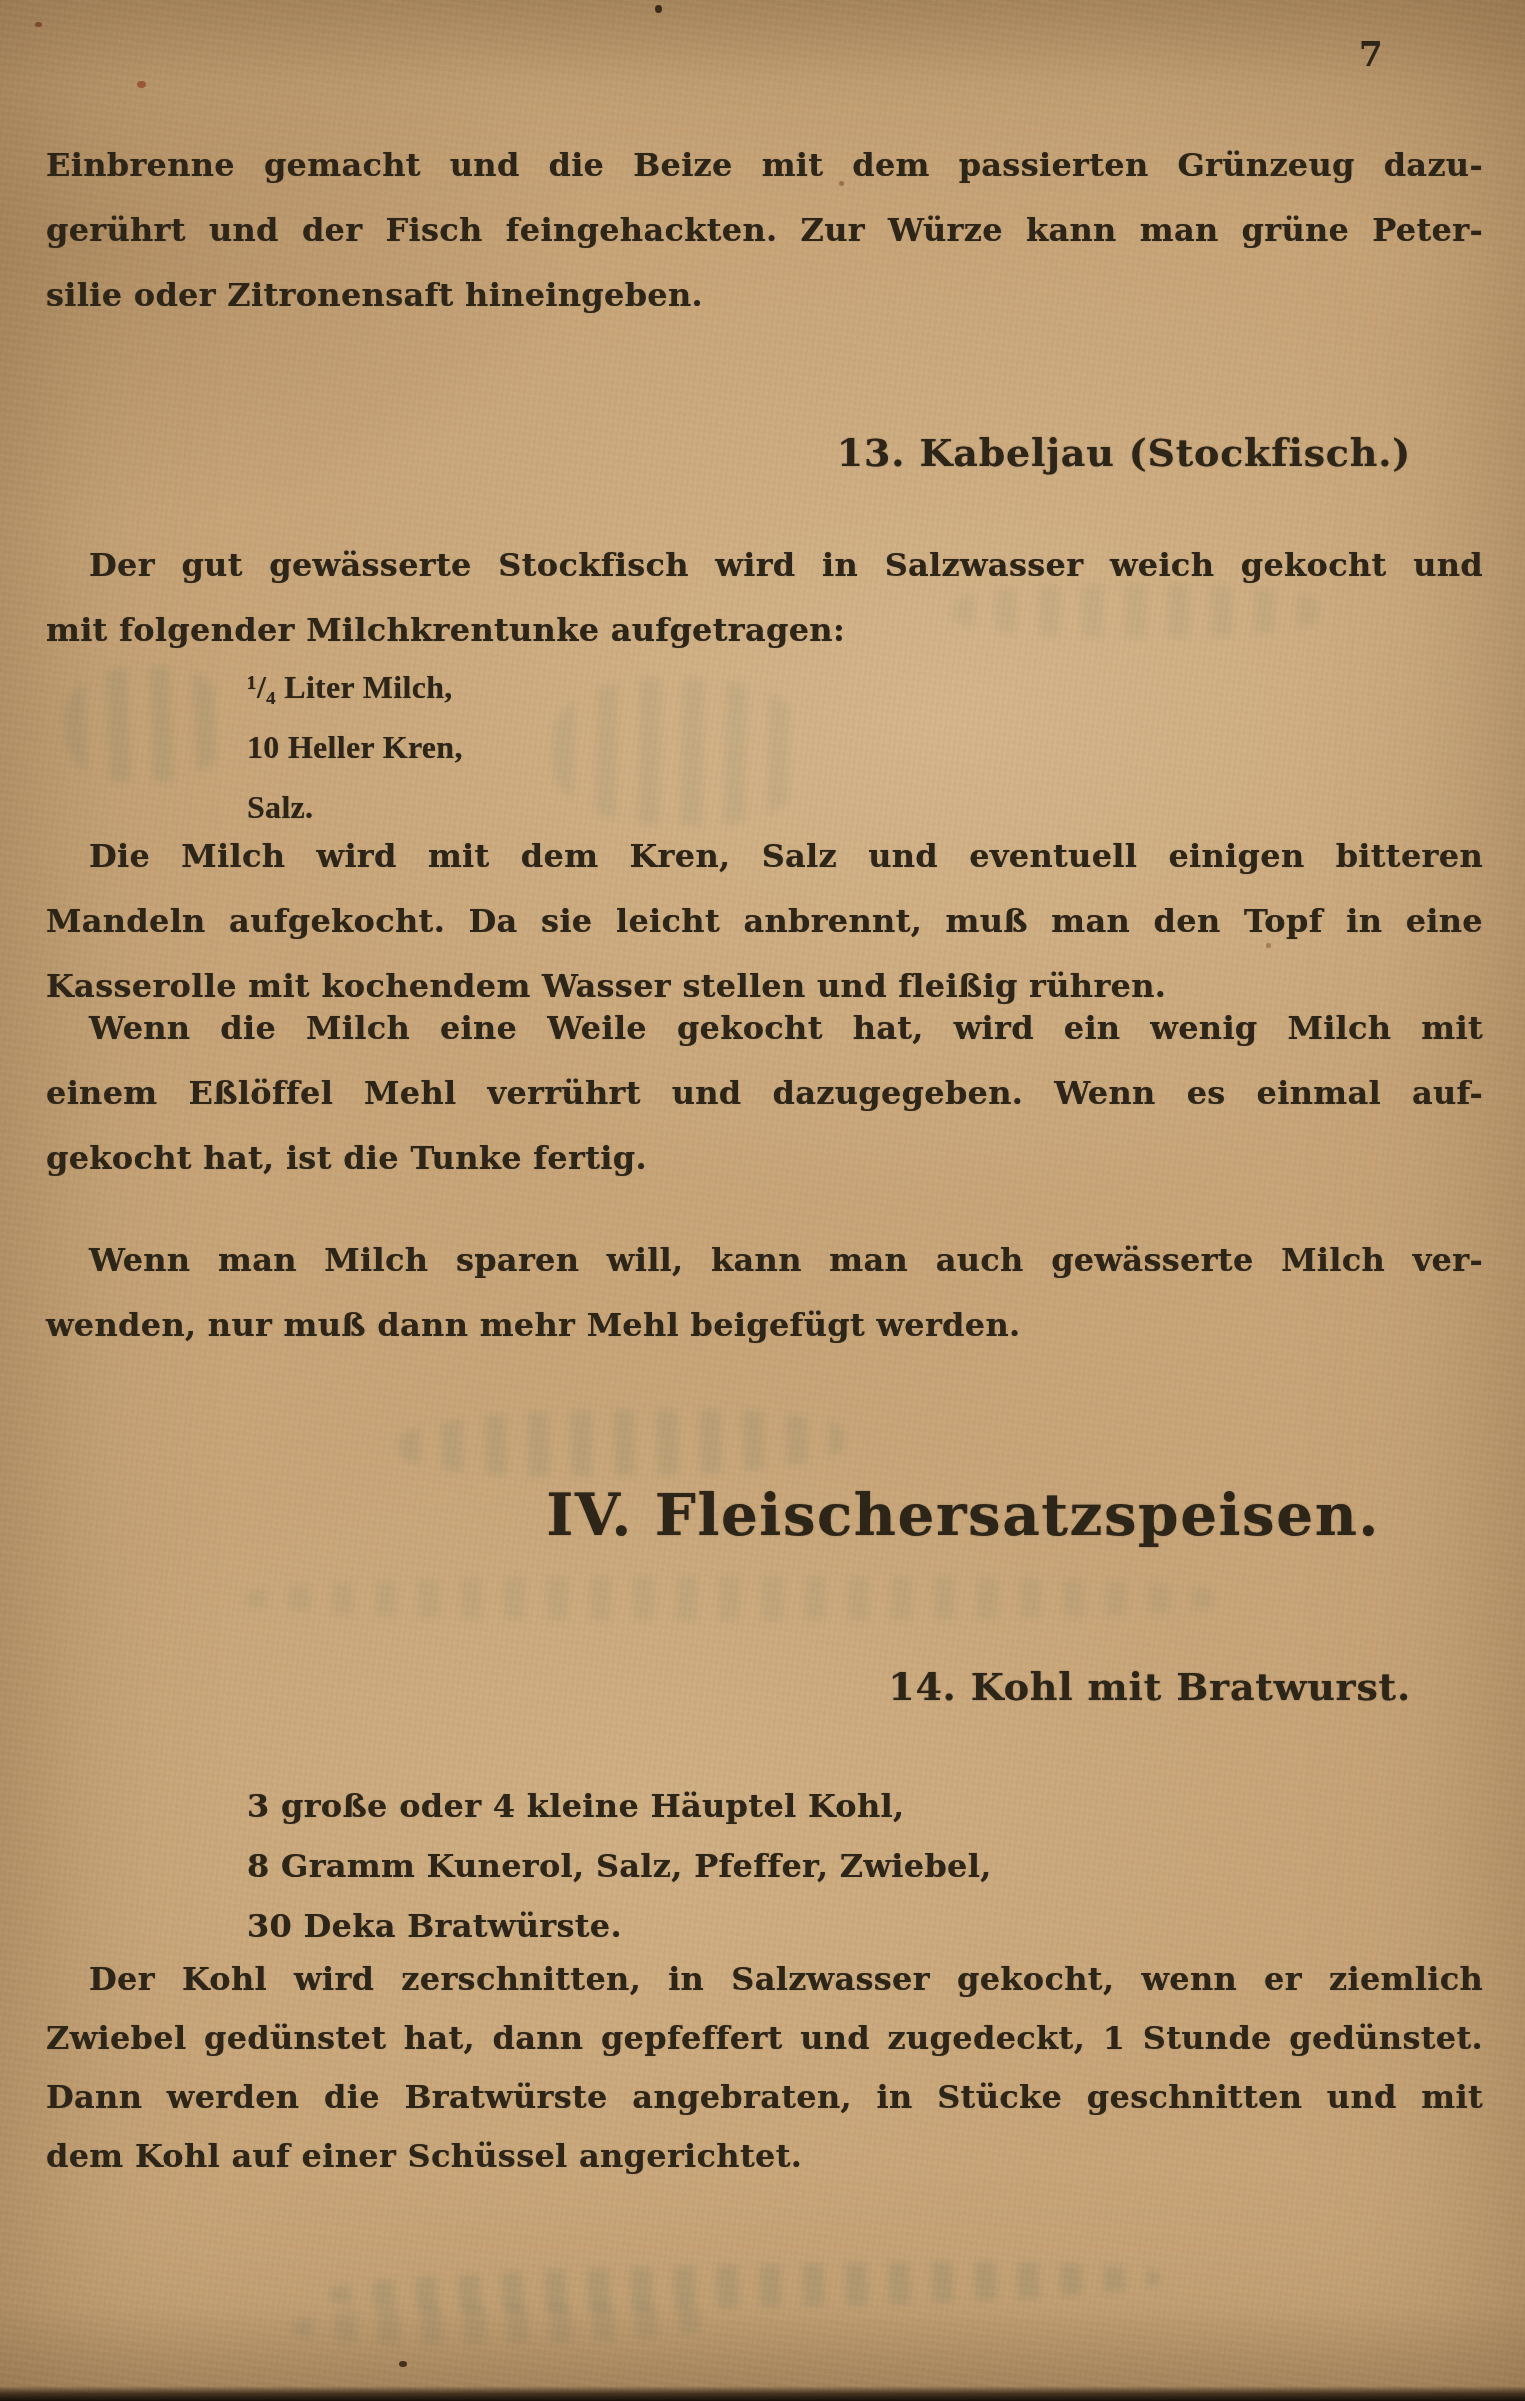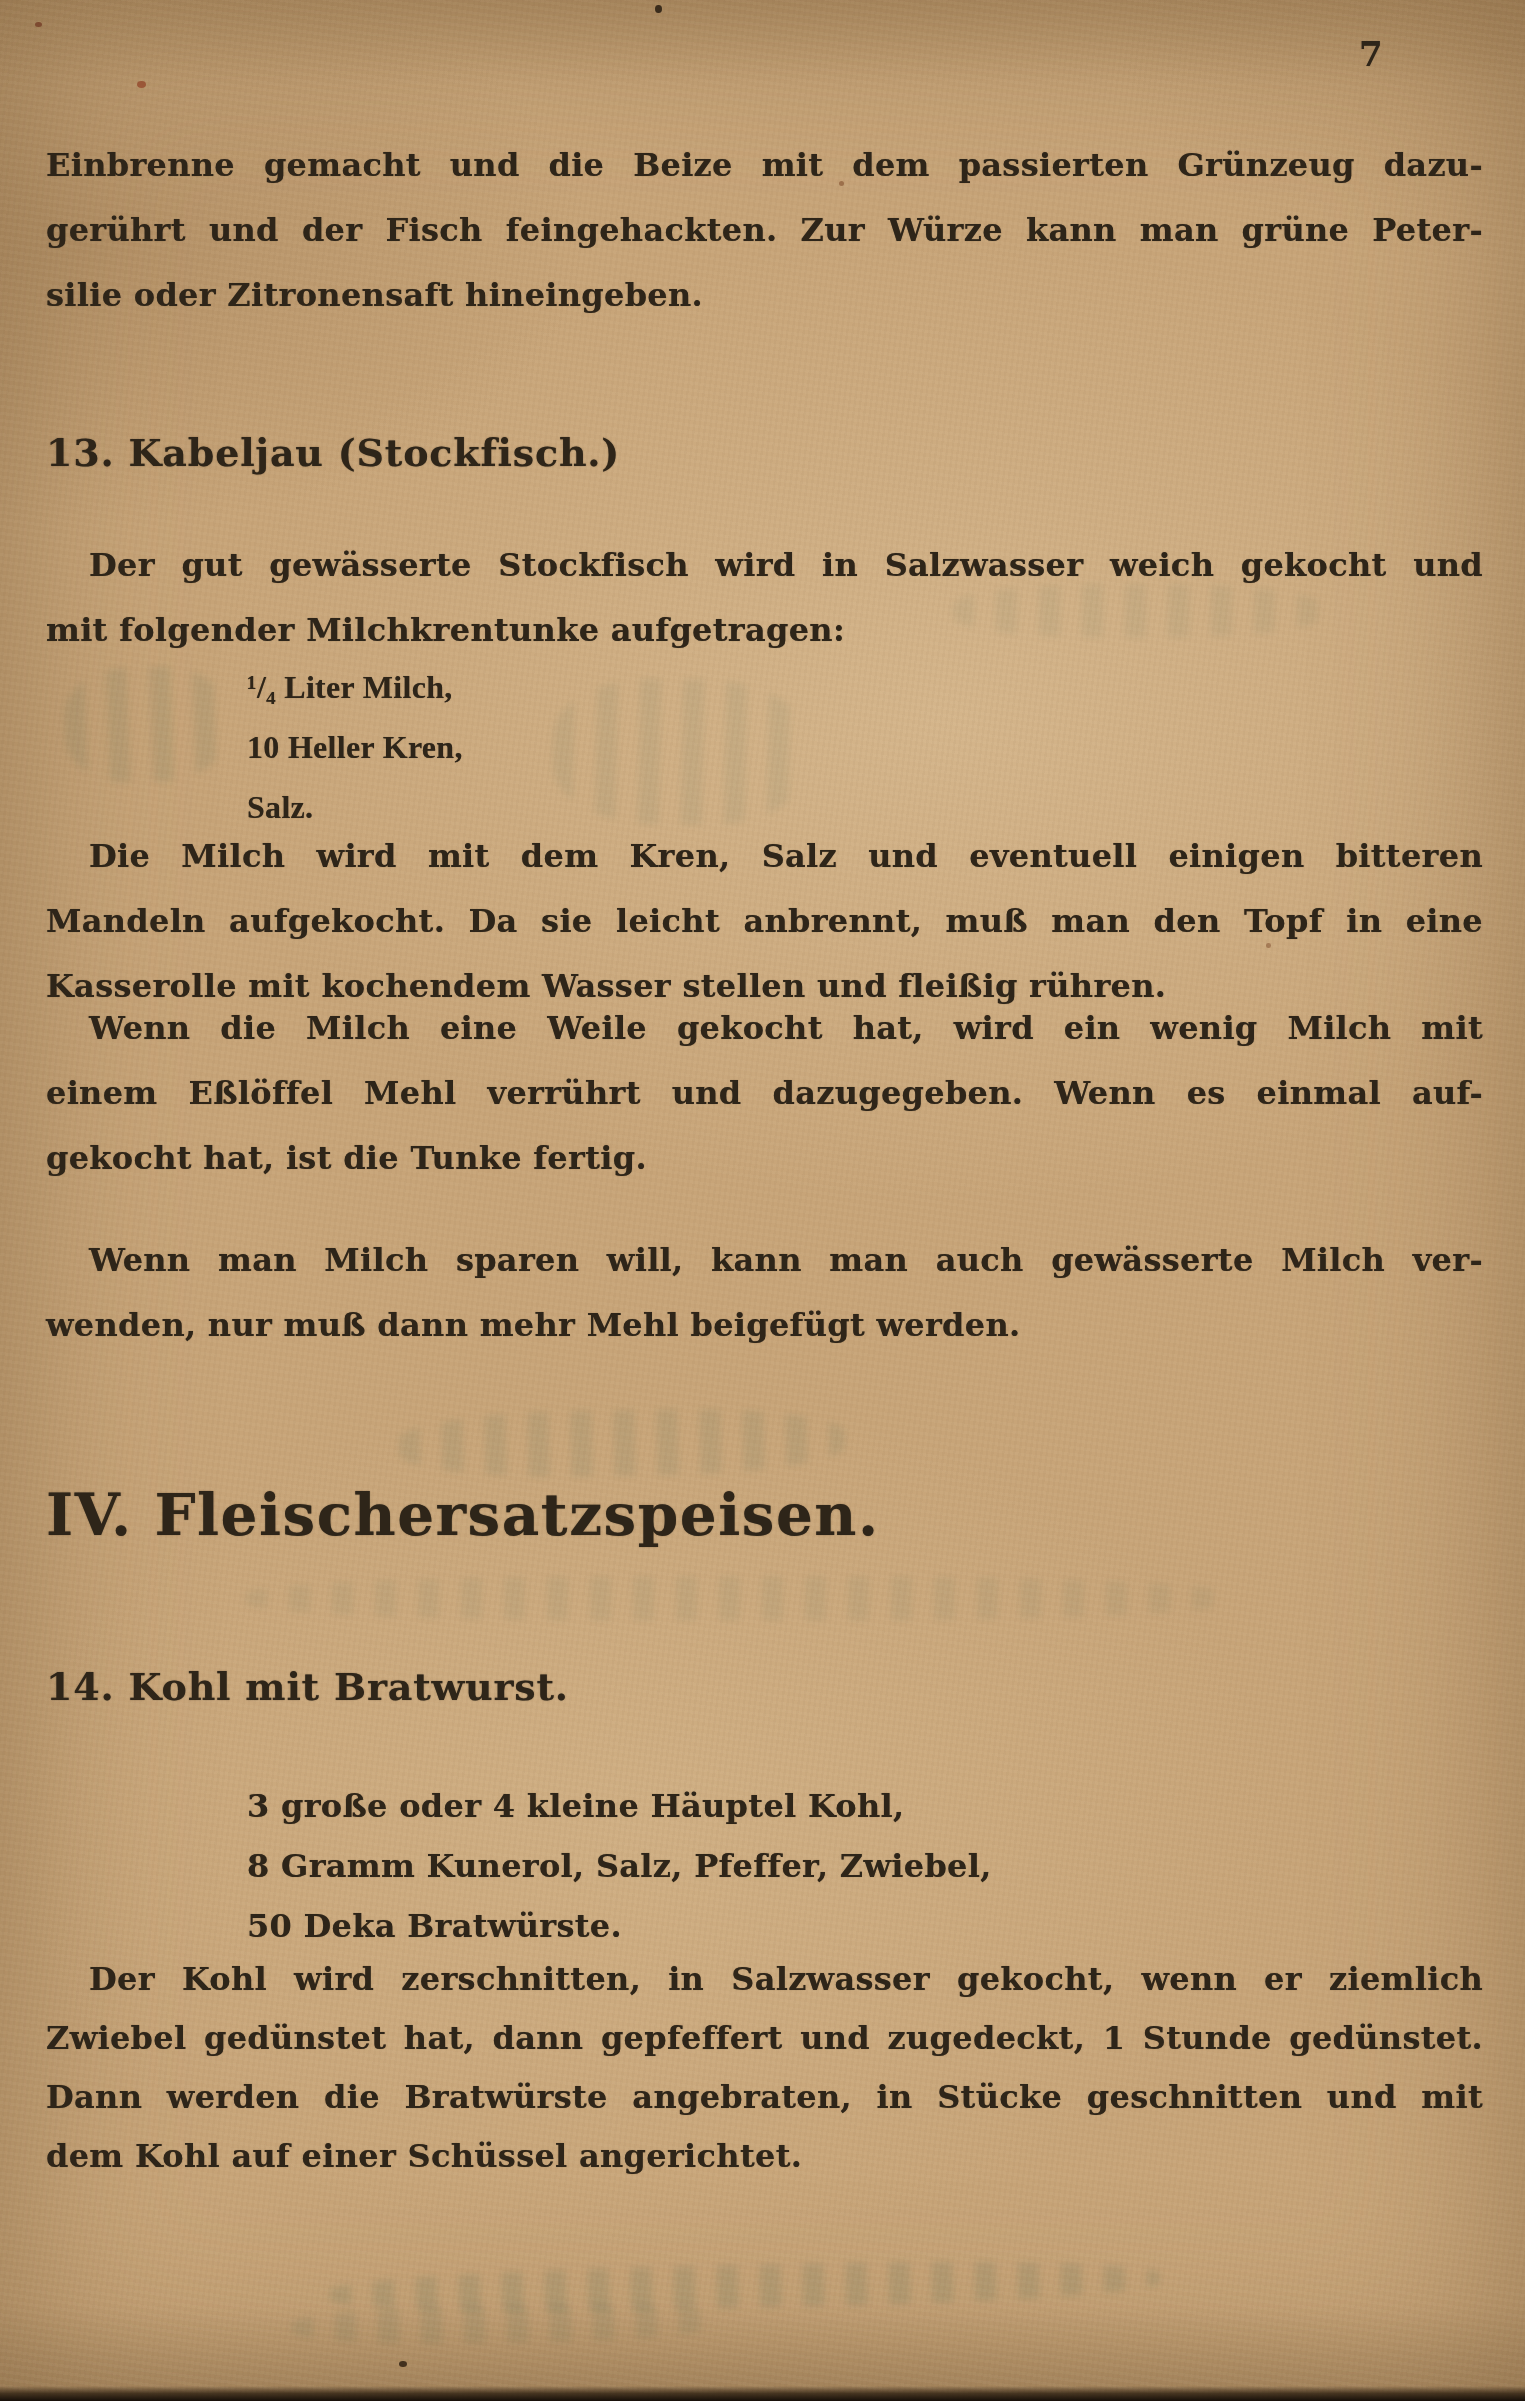--- a/index.html
+++ b/index.html
@@ -30,22 +30,22 @@
   .txt { font-weight:700; letter-spacing:0.3px; text-shadow:0 0 0.8px rgba(44,35,23,.55); }
 
   .para { position:absolute; left:46px; right:43px; font-size:32px; line-height:65px; }
   .para .line { text-align:justify; text-align-last:justify; }
   .para .line.last { text-align-last:left; }
   .para .line.indent { text-indent:43px; }
 
   .ing { position:absolute; left:247px; right:77px; font-size:32px; line-height:60px; }
 
   .heading {
-    position:absolute; left:46px; right:115px;
-    text-align:left; font-size:38px; line-height:51px;
+    position:absolute; left:56px; right:115px;
+    text-align:right; font-size:38px; line-height:51px;
     font-weight:700; letter-spacing:0.8px;
     text-shadow:0 0 1.2px rgba(40,31,20,.6);
   }
   .chapter { font-size:58px; line-height:86px; letter-spacing:1.5px; right:146px; }
 
   .pagenum { position:absolute; top:34px; right:143px; font-size:34px; font-weight:700; }
 
   
   .smudge {
     position:absolute; pointer-events:none;
@@ -132,21 +132,21 @@
     <div class="line last">wenden, nur muß dann mehr Mehl beigefügt werden.</div>
   </div>
 
   <div class="heading chapter txt" style="top:1472px;">IV. Fleischersatzspeisen.</div>
 
   <div class="heading txt" style="top:1661px;">14. Kohl mit Bratwurst.</div>
 
   <div class="ing txt" style="top:1776px;">
     <div>3 große oder 4 kleine Häuptel Kohl,</div>
     <div>8 Gramm Kunerol, Salz, Pfeffer, Zwiebel,</div>
-    <div>50 Deka Bratwürste.</div>
+    <div>30 Deka Bratwürste.</div>
   </div>
 
   <div class="para txt" style="top:1950px; line-height:59px;">
     <div class="line indent">Der Kohl wird zerschnitten, in Salzwasser gekocht, wenn er ziemlich</div>
     <div class="line">Zwiebel gedünstet hat, dann gepfeffert und zugedeckt, 1 Stunde gedünstet.</div>
     <div class="line">Dann werden die Bratwürste angebraten, in Stücke geschnitten und mit</div>
     <div class="line last">dem Kohl auf einer Schüssel angerichtet.</div>
   </div>
 
   <div class="bottom-edge"></div>

